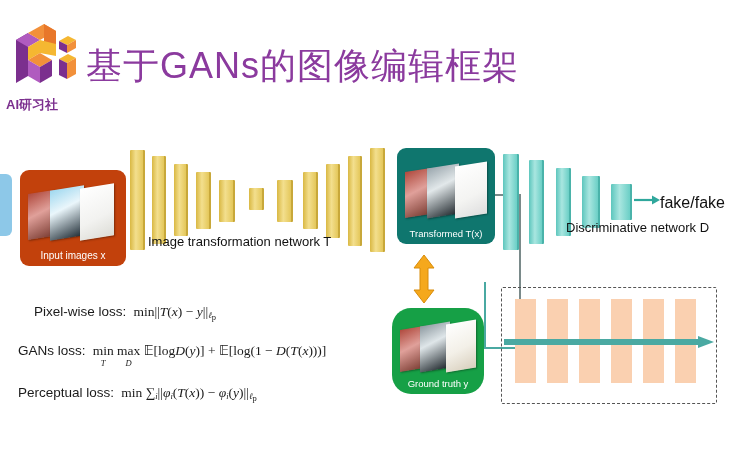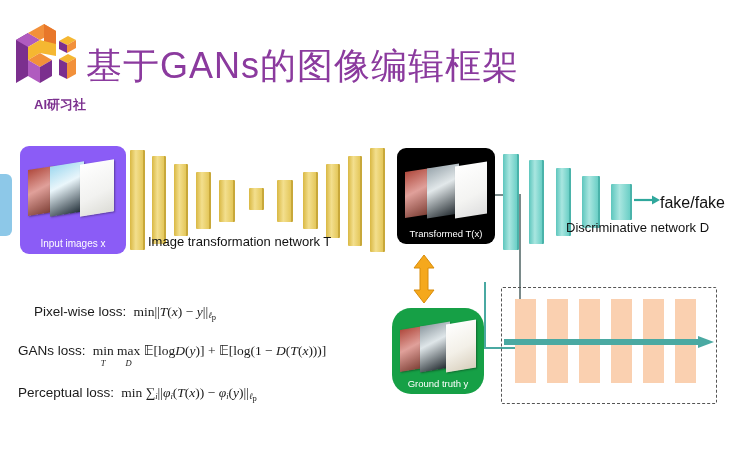--- a/index.html
+++ b/index.html
@@ -29,21 +29,20 @@
   }
   #logo-caption {
     position: absolute;
     left: 6px; top: 96px;
     width: 80px;
     font-size: 13px;
     font-weight: bold;
     color: #7b2f8e;
     letter-spacing: 0px;
     white-space: nowrap;
-    text-align: right;
   }
   #page-title {
     position: absolute;
     left: 86px; top: 44px;
     font-size: 36px;
     color: #8b3a9e;
     letter-spacing: 1px;
     white-space: nowrap;
     line-height: 44px;
   }
@@ -64,28 +63,28 @@
     border-radius: 6px;
   }
 
   
   .photo-box {
     position: absolute;
     border-radius: 9px;
     overflow: hidden;
   }
   #input-box {
-    left: 20px; top: 14px;
-    width: 106px; height: 108px;
-    background: #8b5cf6;
+    left: 20px; top: 38px;
+    width: 106px; height: 96px;
+    background: #c2410c;
   }
   #transformed-box {
     left: 397px; top: 16px;
     width: 98px; height: 96px;
-    background: #000000;
+    background: #0f766e;
   }
   #ground-truth-box {
     left: 392px; top: 176px;
     width: 92px; height: 86px;
     background: #16a046;
     border-radius: 19px;
   }
   .box-label {
     position: absolute;
     left: 0; bottom: 5px;

